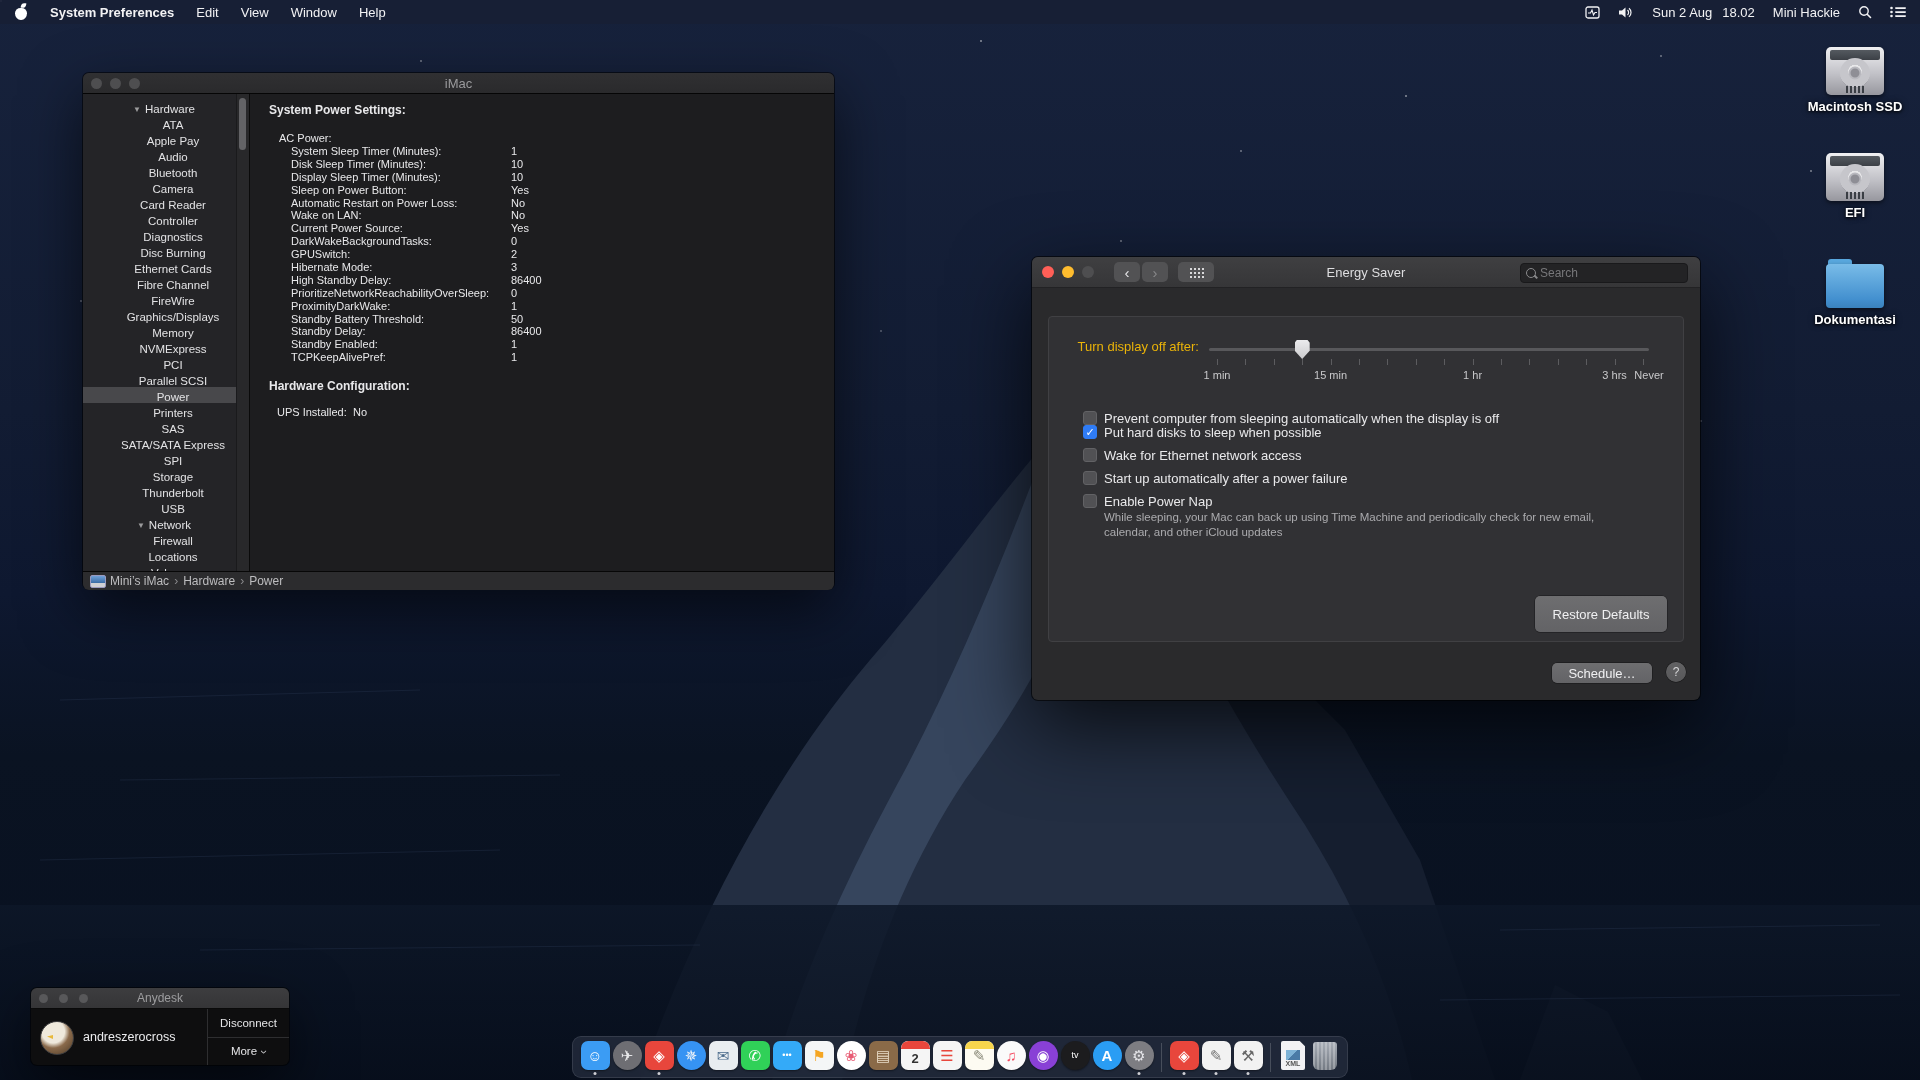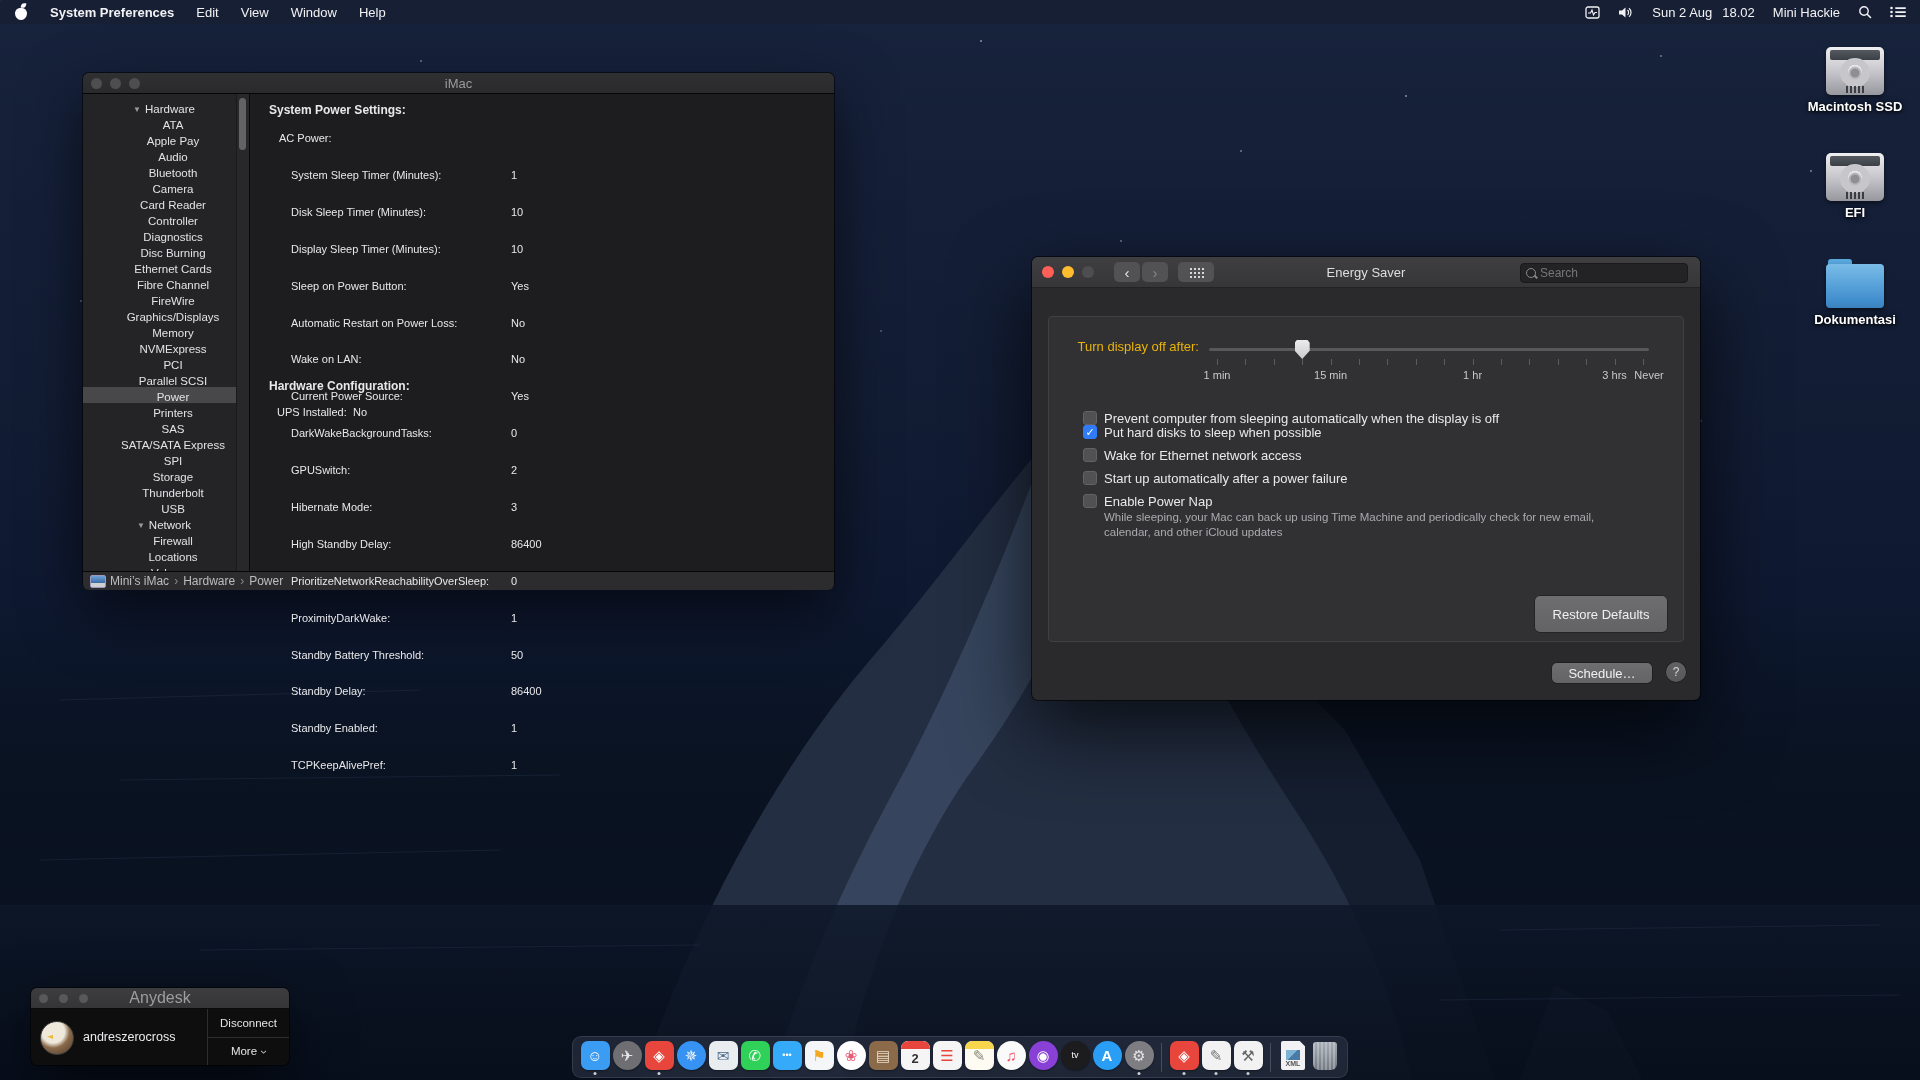--- a/index.html
+++ b/index.html
@@ -46,21 +46,21 @@
   .si-thumb{position:absolute;left:2px;top:4px;width:7px;height:52px;border-radius:4px;background:#636366;}
   .si-row{height:16px;line-height:20px;font-size:11.5px;color:#e2e2e4;white-space:nowrap;text-align:center;}
   .si-sec{padding-left:9px;color:#e2e2e4;}
   .si-sec .tri{display:inline-block;font-size:8px;color:#9a9a9c;margin-right:4px;transform:translateY(-1px);}
   .si-it{padding-left:27px;}
   .si-it.sel{background:#48484b;}
   .si-content{flex:1;position:relative;background:#1d1d1f;color:#e8e8ea;}
   .si-h{position:absolute;left:19px;font-size:12px;font-weight:bold;white-space:nowrap;}
   .si-group{position:absolute;left:29px;font-size:11px;}
   .si-rows{position:absolute;left:0;right:0;}
-  .si-r{position:relative;height:12.9px;line-height:12.9px;font-size:11px;padding-left:41px;white-space:nowrap;margin-top:24px;}
+  .si-r{position:relative;height:12.9px;line-height:12.9px;font-size:11px;padding-left:41px;white-space:nowrap;}
   .si-r .val{position:absolute;left:261px;top:0;}
   .si-hwr{position:absolute;left:27px;font-size:11px;}
   .si-hwr .val{position:absolute;left:76px;top:0;}
   .si-statusbar{height:18px;background:#2c2c2e;border-top:1px solid #070707;border-radius:0 0 6px 6px;
     display:flex;align-items:center;padding-left:7px;gap:4px;font-size:12px;color:#bdbdbf;}
   .mini-mac{width:14px;height:11px;border:1px solid #9a9abf;border-radius:2px;position:relative;
     background:linear-gradient(#6fa0d8,#3c6ea8 60%,#d0d0d4 61%);}
   .crumb-sep{color:#8a8a8c;padding:0 2px;}
   
   .es-window{left:1032px;top:257px;width:668px;height:443px;background:#2a2a2c;z-index:20;
@@ -118,21 +118,21 @@
   .folder{width:58px;height:44px;margin:6px auto 0;position:relative;}
   .folder::before{content:"";position:absolute;left:2px;top:-5px;width:24px;height:10px;border-radius:3px 3px 0 0;
     background:#58a7dd;}
   .folder::after{content:"";position:absolute;inset:0;border-radius:4px;
     background:linear-gradient(180deg,#79bce8,#4390cf 80%,#3a82bd);box-shadow:0 2px 4px rgba(0,0,0,.5);}
   
   .ad-window{left:31px;top:988px;width:258px;height:77px;background:#0e0e0f;z-index:15;}
   .ad-titlebar{height:20px;background:linear-gradient(#3d3d3f,#353537);border-bottom:1px solid #0a0a0a;
     border-radius:6px 6px 0 0;display:flex;align-items:center;gap:11px;padding:0 8px;position:relative;}
   .ad-titlebar .light{width:9px;height:9px;background:#58585a;}
-  .ad-title{position:absolute;left:0;right:0;text-align:center;color:#9d9d9f;font-size:16px;}
+  .ad-title{position:absolute;left:0;right:0;text-align:center;color:#9d9d9f;font-size:12px;}
   .ad-body{position:relative;height:56px;border-radius:0 0 6px 6px;}
   .ad-avatar{position:absolute;left:9px;top:12px;width:32px;height:32px;border-radius:50%;border:1px solid #3e3e40;
     background:radial-gradient(circle at 38% 30%,#efe9dc 0 38%,#8a6a4b 55%,#4c3categor6 100%);
     background:radial-gradient(circle at 38% 30%,#efe9dc 0 38%,#8a6a4b 55%,#4c3a26 100%);}
   .ad-avatar::after{content:"";position:absolute;left:6px;top:13px;width:6px;height:4px;background:#e8b93c;
     clip-path:polygon(0 40%,100% 0,100% 100%);}
   .ad-name{position:absolute;left:52px;top:0;height:56px;display:flex;align-items:center;font-size:12.5px;color:#ececee;}
   .ad-right{position:absolute;right:0;top:0;width:81px;height:56px;border-left:1px solid #2e2e30;
     display:flex;flex-direction:column;}
   .ad-btn{flex:1;display:flex;align-items:center;justify-content:center;color:#e4e4e6;font-size:11.5px;gap:5px;}

